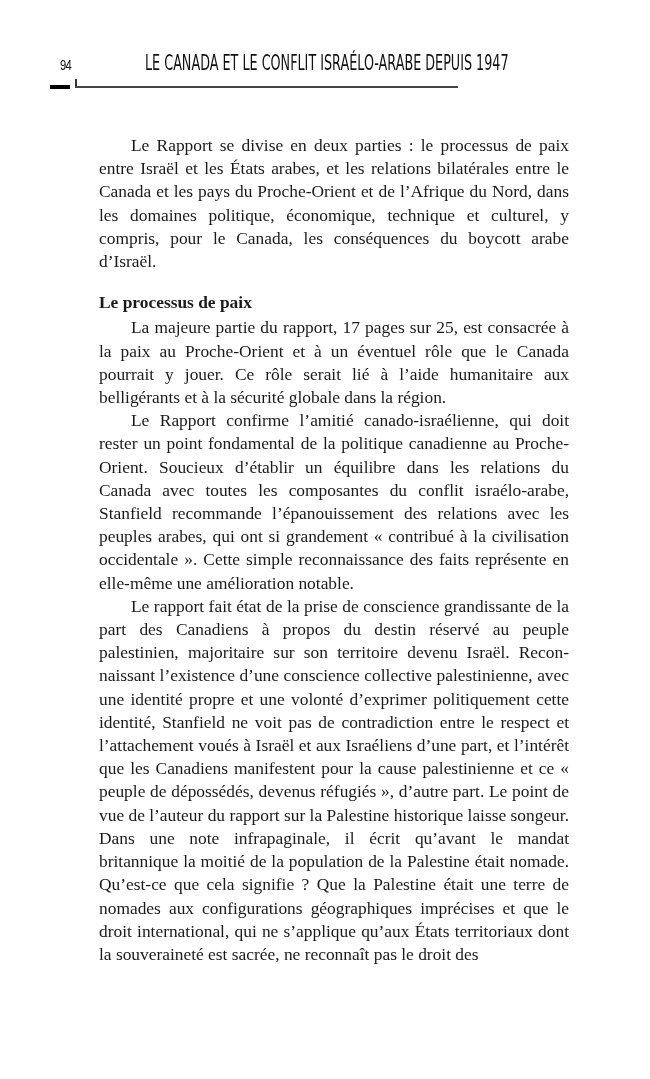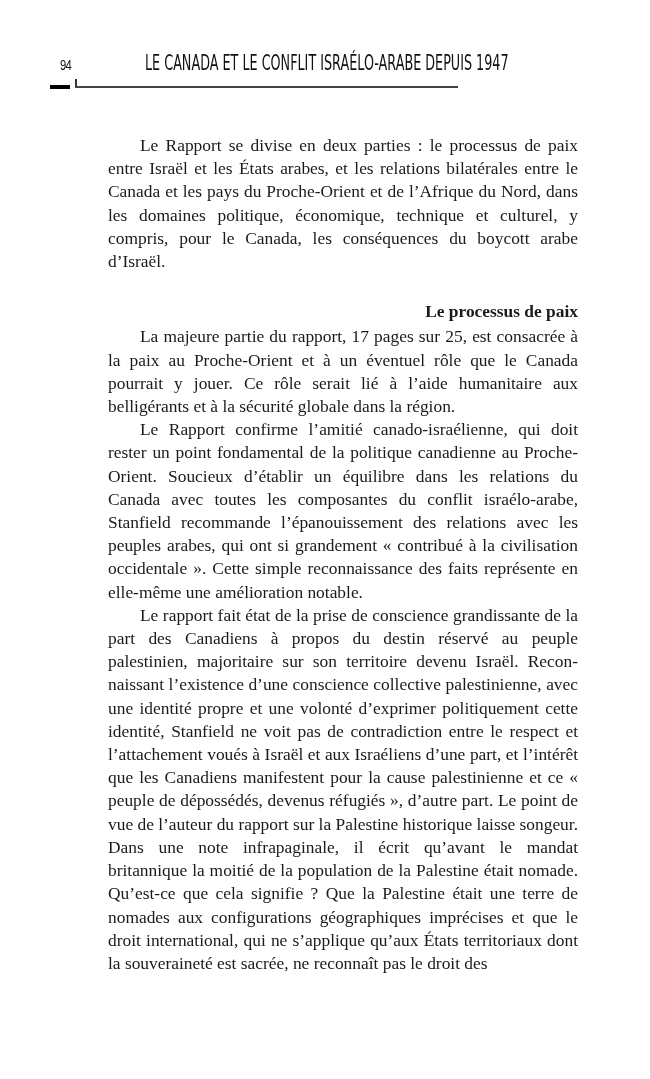--- a/index.html
+++ b/index.html
@@ -66,38 +66,38 @@
   .header-rule {
     position: absolute;
     left: 75px;
     top: 86px;
     width: 383px;
     height: 1.5px;
     background: #444;
   }
   .content {
     position: absolute;
-    left: 108px;
+    left: 99px;
     top: 134px;
     width: 470px;
     font-size: 17.4px;
     line-height: 23.2px;
     text-align: justify;
     hyphens: manual;
   }
   .content p {
     margin: 0;
     text-indent: 32px;
   }
   .section-heading {
-    text-align: right;
+    text-align: left;
     font-weight: bold;
     font-size: 17.4px;
     line-height: 23.2px;
-    margin: 27px 0 2px 0;
+    margin: 18px 0 2px 0;
     text-indent: 0;
   }
 </style>
 </head>
 <body>
 
 <div class="page-header">
   <span class="page-number">94</span>
   <span class="running-title">LE CANADA ET LE CONFLIT ISRAÉLO-ARABE DEPUIS 1947</span>
   <div class="header-rule-thick"></div>

